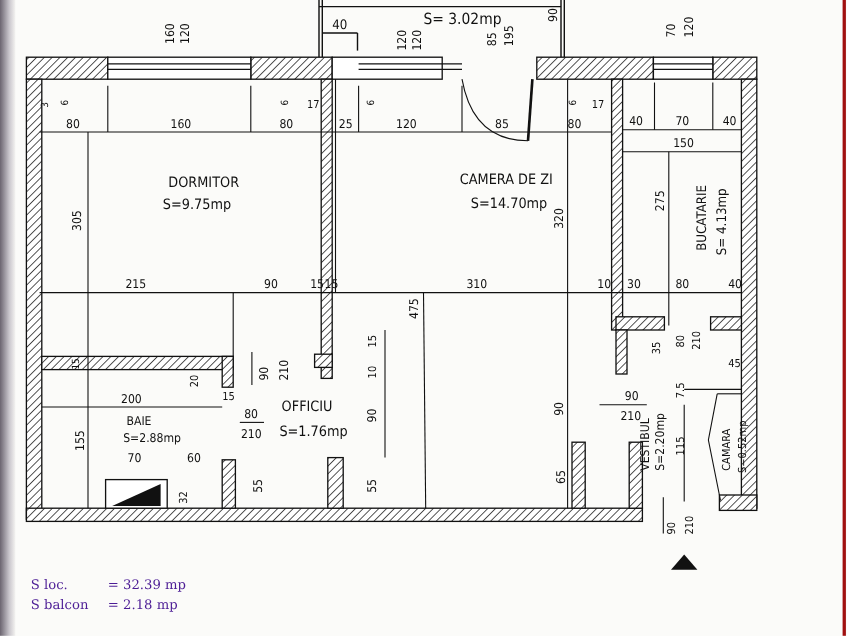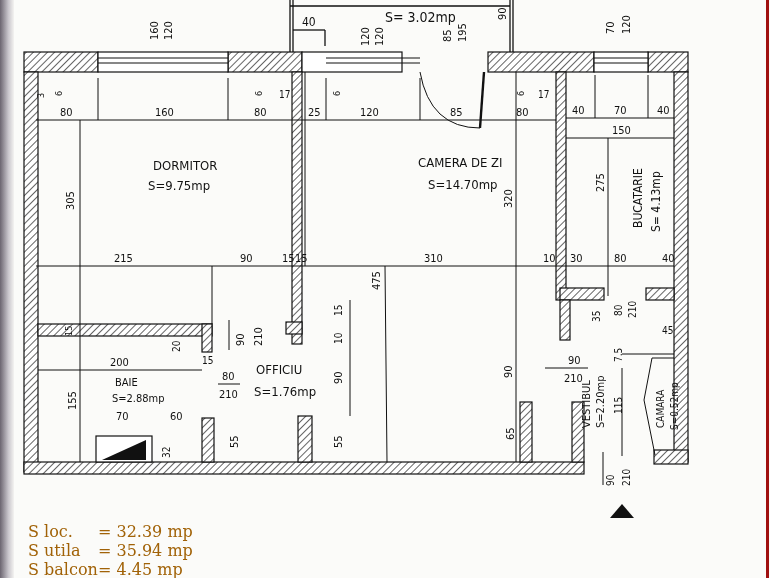--- a/index.html
+++ b/index.html
@@ -1,19 +1,19 @@
 <!DOCTYPE html>
 <html><head>
 <meta charset="utf-8">
 <style>
   html, body { margin:0; padding:0; }
   body { width:770px; height:578px; overflow:hidden; background:#fbfbf9; position:relative; font-family:"DejaVu Sans", sans-serif; }
   #plan { position:absolute; left:0; top:0; width:770px; height:578px; }
   .lbl { font-family:"DejaVu Sans Condensed","DejaVu Sans", sans-serif; fill:#111; }
-  .summary { position:absolute; left:28px; top:522px; font-family:"DejaVu Serif", serif; font-size:16px; color:#a16207; line-height:19px; }
+  .summary { position:absolute; left:28px; top:522px; font-family:"DejaVu Serif", serif; font-size:12px; color:#4c1d95; line-height:19px; }
   .summary .row { display:flex; }
   .summary .k { width:70px; }
   .binding { position:absolute; left:0; top:0; width:14px; height:578px; background:linear-gradient(90deg,#6b6570,#c9c6cc 60%,#f4f3f1); }
   .redline { position:absolute; left:766px; top:0; width:3px; height:578px; background:#a01010; }
 </style>
 </head>
 <body>
 
 <div class="binding"></div>
 <div class="redline"></div>
@@ -212,20 +212,16 @@
 
   <polygon points="610,518 622,504 634,518" fill="#111"></polygon>
 </svg>
 
 <div class="summary">
   <div class="row">
       <span class="k">S loc.</span>
       <span>= 32.39 mp</span>
     </div>
   <div class="row">
-      <span class="k">S utila</span>
-      <span>= 35.94 mp</span>
-    </div>
-  <div class="row">
       <span class="k">S balcon</span>
-      <span>=   4.45 mp</span>
+      <span>=   2.18 mp</span>
     </div>
 </div>
 
 </body></html>

